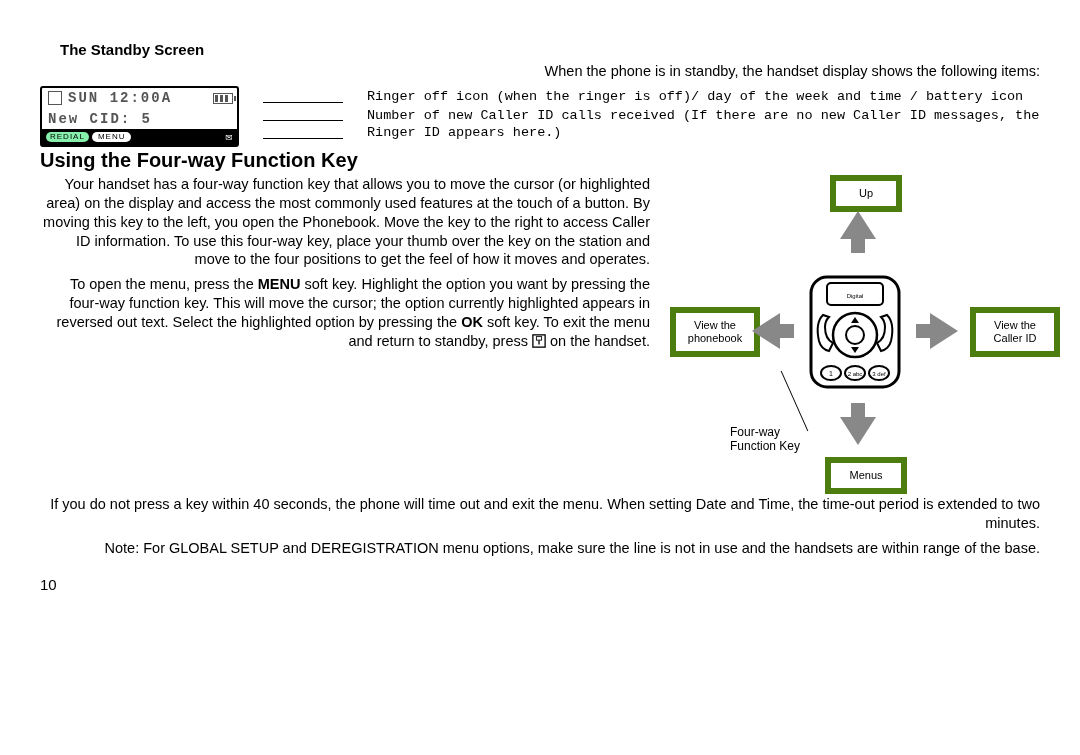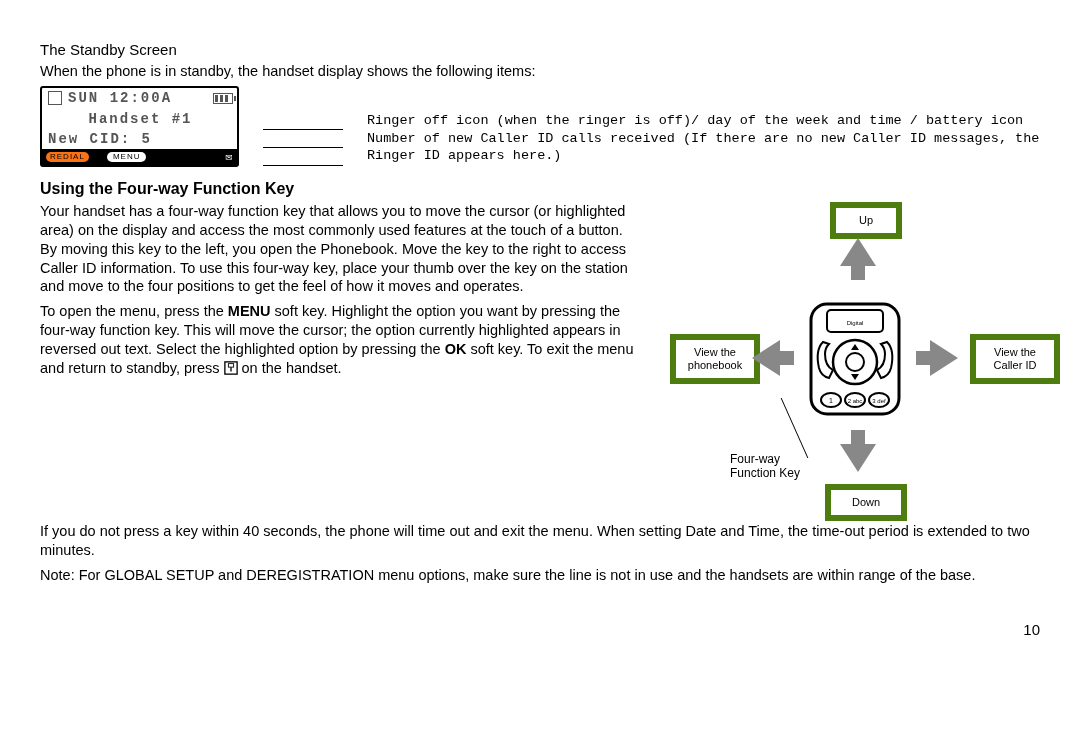--- a/index.html
+++ b/index.html
@@ -6,32 +6,32 @@
     margin: 0;
     padding: 40px 40px 20px 40px;
     font-family: Arial, Helvetica, sans-serif;
     font-size: 14.5px;
     line-height: 1.3;
     color: #000;
     width: 1080px;
     box-sizing: border-box;
   }
   .section-title {
-    font-weight: normal;
+    font-weight: bold;
     font-size: 15px;
     margin-bottom: 2px;
+    margin-left: 20px;
   }
   .big-title {
     font-weight: bold;
-    font-size: 16px;
-    margin-top: 12px;
+    font-size: 20px;
     margin-bottom: 2px;
   }
-  p { margin: 0 0 6px 0; }
-  .standby-row { display: flex; align-items: flex-end; gap: 16px; }
+  p { margin: 0 0 6px 0; text-align: right; }
+  .standby-row { display: flex; align-items: center; gap: 16px; }
 
   
   .lcd {
     width: 195px;
     border: 2px solid #000;
     border-radius: 3px;
     background: #fff;
     font-family: "Courier New", monospace;
     font-size: 14px;
     letter-spacing: 2px;
@@ -49,21 +49,21 @@
   .lcd-line span { color: #555; }
   .lcd-bottom {
     background: #000;
     color: #fff;
     display: flex;
     align-items: center;
     padding: 1px 4px;
     font-size: 9px;
     letter-spacing: 1px;
   }
-  .lcd-bottom .redial { background:#f97316; color:#000; padding:0 4px; border-radius:6px; margin-right:18px; font-family:Arial; font-size:8px;}
+  .lcd-bottom .redial { background:#86efac; color:#000; padding:0 4px; border-radius:6px; margin-right:3px; font-family:Arial; font-size:8px;}
   .lcd-bottom .menu   { background:#fff; color:#000; padding:0 6px; border-radius:6px; font-family:Arial; font-size:8px;}
   .lcd-bottom .env    { margin-left:auto; color:#fff; font-size:11px;}
   .ringer-icon {
     display:inline-block; width:12px; height:12px; border:1.5px solid #555;
     margin-right:6px;
   }
   .batt {
     display:inline-block; width:18px; height:9px; border:1.5px solid #555;
     margin-left:auto; position:relative;
   }
@@ -71,21 +71,21 @@
   .batt::before{ content:""; position:absolute; left:1px; top:1px; right:3px; bottom:1px;
                  background:repeating-linear-gradient(90deg,#555 0 3px, transparent 3px 5px);}
   .leader-col { width: 80px; flex-shrink:0; }
   .leader { border-top: 1px solid #000; height:1px; }
   .leader.l1 { margin-top: 9px; }
   .leader.l2 { margin-top: 16px; }
   .leader.l3 { margin-top: 16px; }
   .desc-col { padding-left: 8px; font-size: 13.5px; line-height: 1.25; font-family: Liberation Mono, monospace; }
   .desc-col div { margin-bottom: 2px; }
 
-  .two-col { display: flex; align-items: flex-start; gap: 32px; }
+  .two-col { display: flex; align-items: flex-start; gap: 20px; }
   .text-col { flex: 1; }
   .diagram-col { width: 370px; flex-shrink: 0; position: relative; height: 320px; }
 
   
   .arrow-up, .arrow-down { width:0;height:0;border-left:18px solid transparent;border-right:18px solid transparent;}
   .arrow-up   { border-bottom:28px solid #888; }
   .arrow-down { border-top:28px solid #888; }
   .arrow-tail-v { width:14px; height:14px; background:#888; }
   .arrow-left, .arrow-right { width:0;height:0;border-top:18px solid transparent;border-bottom:18px solid transparent;}
   .arrow-left  { border-right:28px solid #888; }
@@ -94,41 +94,38 @@
   .dirbox {
     border:6px solid #4d7c0f; padding:6px 10px; font-size:11px; text-align:center;
     background:#fff; line-height:1.2;
   }
   .phone-center {
     position:absolute; left:135px; top:100px; width:100px; height:115px;
   }
   .fn-label { position:absolute; left:60px; top:250px; font-size:12px; line-height:1.2;}
   .fn-line  { position:absolute; left:124px; top:196px; width:36px; height:60px;
               border-left:1px solid #000; transform:skewX(24deg);}
-  .page-num { text-align:right; font-size:15px; margin-top:35px;}
+  .page-num { text-align:left; font-size:15px; margin-top:17px;}
   svg { display:block; }
 </style>
 </head>
 <body>
 
 <div class="section-title">The Standby Screen</div>
 <p>When the phone is in standby, the handset display shows the following items:</p>
 
 <div class="standby-row">
 
   <div class="lcd">
     <div class="lcd-line">
       <span class="ringer-icon"></span>
       <span>SUN</span>
       <span>&nbsp;</span>
       <span>12:00A</span>
       <span class="batt"></span>
-    </div>
-    <div class="lcd-line" style="justify-content:center;">
-      <span>Handset #1</span>
     </div>
     <div class="lcd-line">
       <span>New CID:  5</span>
     </div>
     <div class="lcd-bottom">
       <span class="redial">REDIAL</span>
       <span class="menu">MENU</span>
       <span class="env">✉</span>
     </div>
   </div>
@@ -203,21 +200,21 @@
       <div class="arrow-tail-h"></div>
       <div class="arrow-right"></div>
     </div>
     <div class="dirbox" style="position:absolute;left:300px;top:132px;width:58px;white-space:pre-line;">View the
 Caller ID</div>
 
     <div style="position:absolute;left:170px;top:228px;display:flex;flex-direction:column;align-items:center;">
       <div class="arrow-tail-v"></div>
       <div class="arrow-down"></div>
     </div>
-    <div class="dirbox" style="position:absolute;left:155px;top:282px;width:50px;">Down</div>
+    <div class="dirbox" style="position:absolute;left:155px;top:282px;width:50px;">Menus</div>
 
     <div class="fn-line"></div>
     <div class="fn-label" style="white-space:pre-line;">Four-way
 Function Key</div>
   </div>
 </div>
 
 <p>If you do not press a key within 40 seconds, the phone will time out and exit the menu. When setting Date and Time, the time-out period is extended to two minutes.</p>
 <p>Note: For GLOBAL SETUP and DEREGISTRATION menu options, make sure the line is not in use and the handsets are within range of the base.</p>
 

